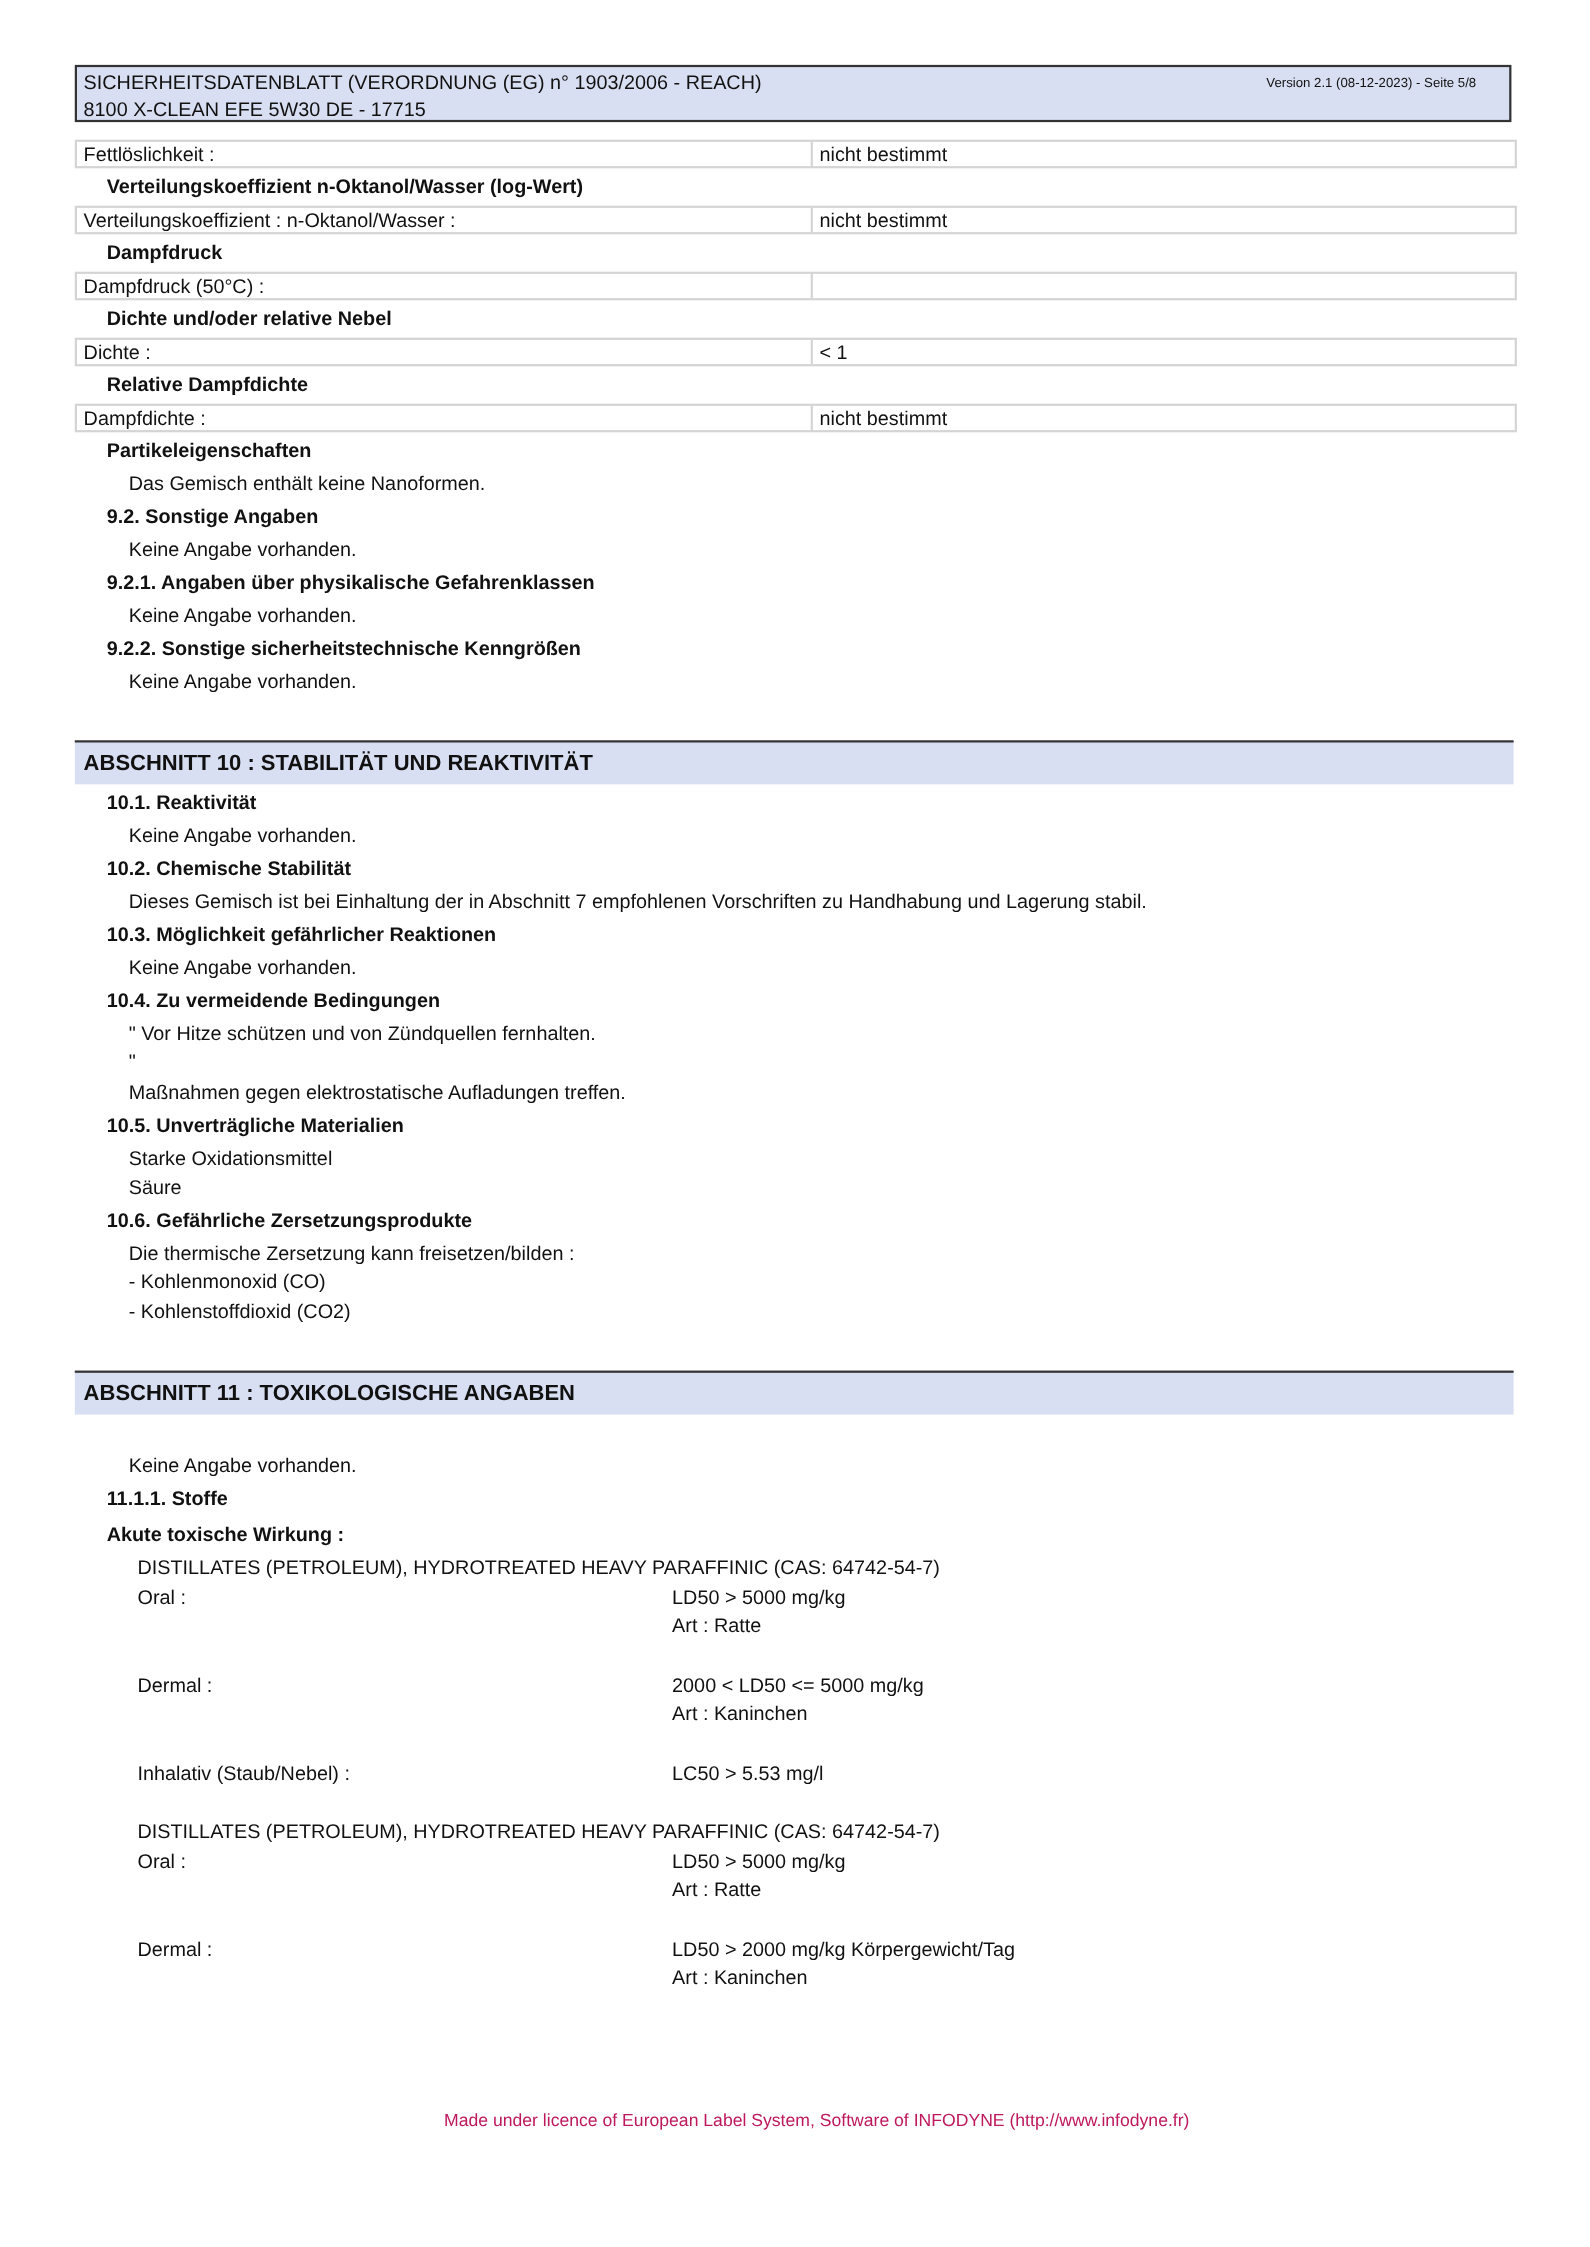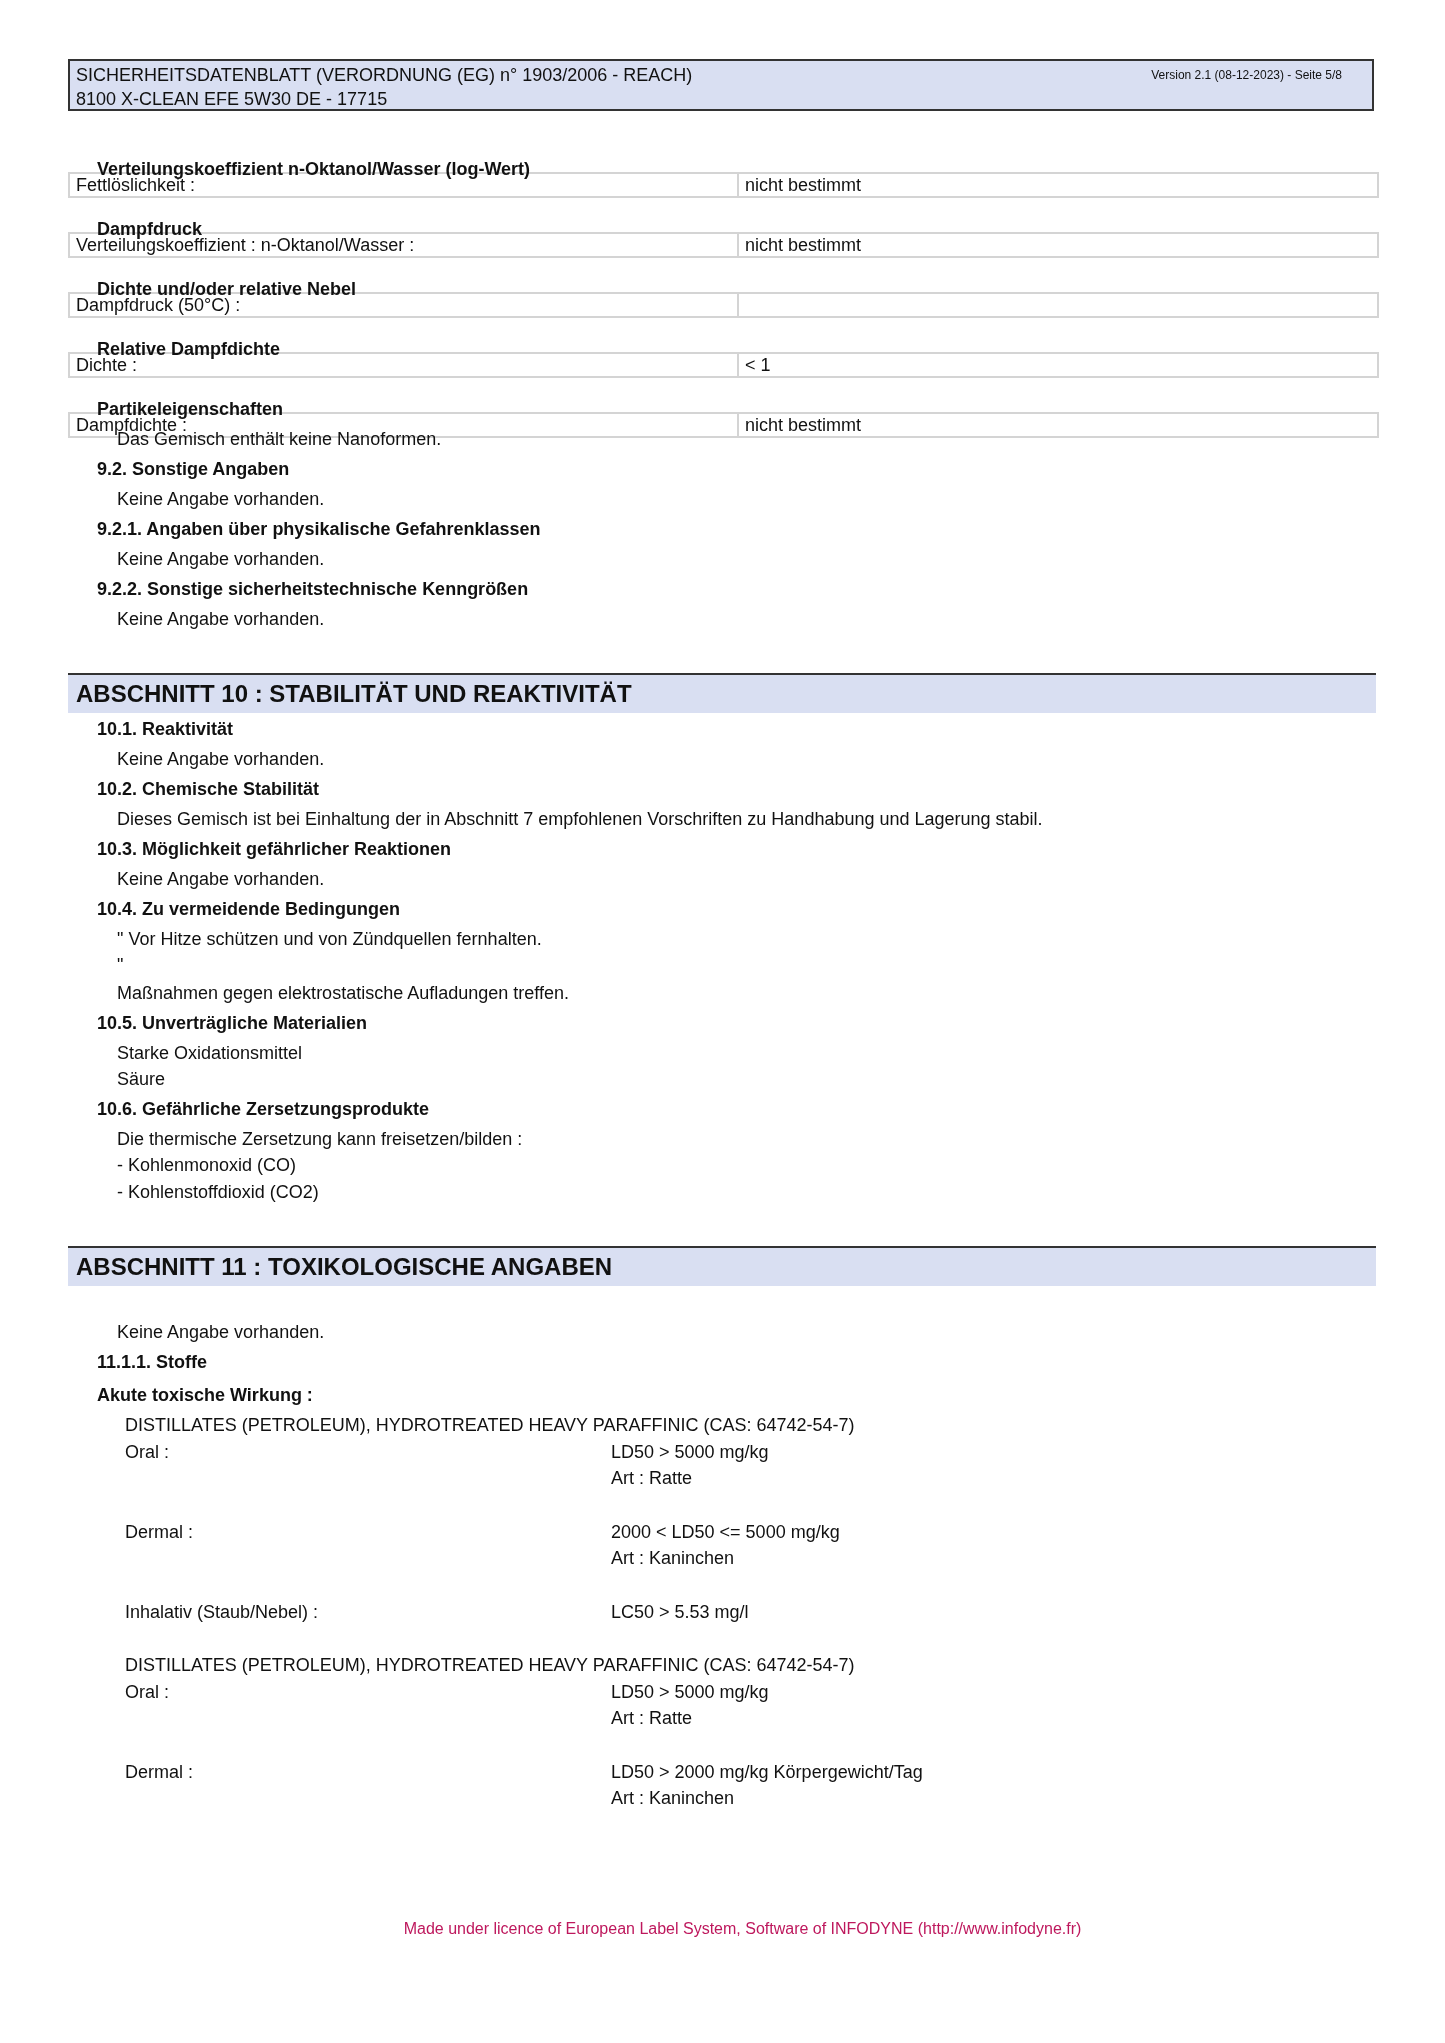--- a/index.html
+++ b/index.html
@@ -14,33 +14,33 @@
   .doc-header {
     position: absolute; left: 68px; top: 59px; width: 1306px; height: 52px;
     background: #d9dff2; border: 2px solid #333333; box-sizing: border-box;
   }
   .doc-header .title { position: absolute; left: 6px; top: 2px; font-size: 18px; line-height: 24px; }
   .doc-header .product { position: absolute; left: 6px; top: 26px; font-size: 18px; line-height: 24px; }
   .doc-header .version { position: absolute; right: 30px; top: 2px; font-size: 12px; line-height: 24px; }
 
   .prop-row {
     position: absolute; left: 68px; width: 1311px; height: 26px;
-    border: 2px solid #d4d4d4; box-sizing: border-box; display: flex; margin-top: 45px;
+    border: 2px solid #d4d4d4; box-sizing: border-box; display: flex;
   }
   .prop-row .label { width: 661px; border-right: 2px solid #d4d4d4; padding-left: 6px; line-height: 22px; font-size: 18px; }
   .prop-row .value { flex: 1; padding-left: 6px; line-height: 22px; font-size: 18px; }
 
   .sub-head { position: absolute; left: 97px; font-weight: bold; font-size: 18px; line-height: 24px; }
   .para { position: absolute; left: 117px; font-size: 18px; line-height: 24px; text-align: right; }
 
   .section-band {
     position: absolute; left: 68px; width: 1308px; height: 40px;
     background: #d9dff2; border-top: 2px solid #333333; box-sizing: border-box;
   }
-  .section-band .text { position: absolute; left: 8px; top: 6px; font-weight: bold; font-size: 24px; line-height: 26px; }
+  .section-band .text { position: absolute; left: 8px; top: 6px; font-weight: bold; font-size: 20px; line-height: 26px; }
 
   .tox-sub { position: absolute; left: 125px; font-size: 18px; line-height: 24px; }
   .tox-val { position: absolute; left: 611px; font-size: 18px; line-height: 24px; }
 
   .footer {
     position: absolute; left: 0; width: 1445px; top: 1918px; text-align: center;
     color: #be185d; font-size: 16px; line-height: 22px; padding-left: 40px; box-sizing: border-box;
   }
 </style>
 </head>

